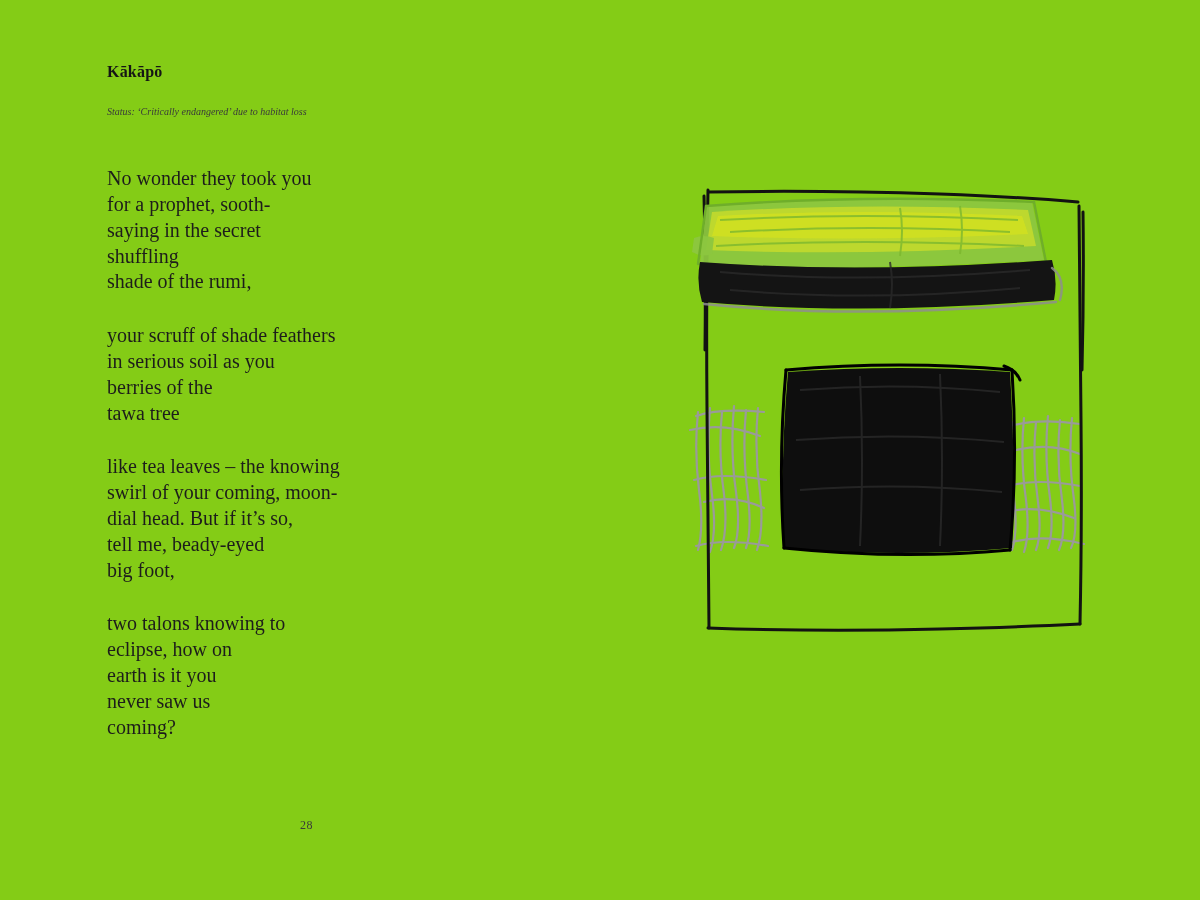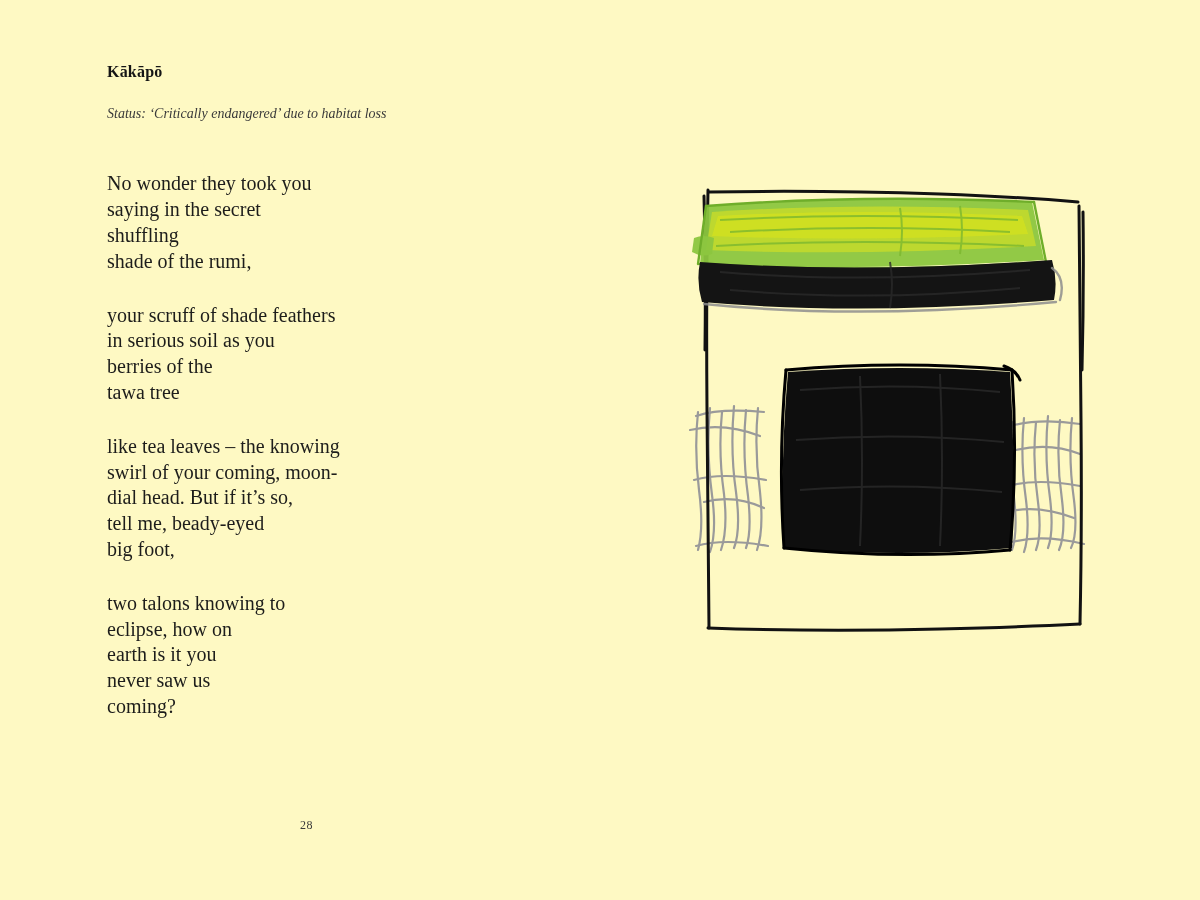--- a/index.html
+++ b/index.html
@@ -12,21 +12,21 @@
     height: 900px;
     position: relative;
     overflow: hidden;
     font-family: "Liberation Serif", serif;
     color: #1b1b1b;
   }
 
   .page {
     position: absolute;
     inset: 0;
-    background: #fef9c3;
+    background: #84cc16;
   }
 
   
   .text-column {
     position: absolute;
     left: 107px;
     top: 62px;
     width: 420px;
   }
 
@@ -36,21 +36,21 @@
     font-weight: 700;
     letter-spacing: 0.2px;
     color: #151515;
     margin: 0 0 24px 0;
     line-height: 1.2;
   }
 
   .poem-status {
     font-family: "Liberation Serif", serif;
     font-style: italic;
-    font-size: 14px;
+    font-size: 10px;
     color: #3a3a3a;
     margin: 0 0 48px 0;
     line-height: 1.3;
   }
 
   .stanza {
     margin: 0 0 28px 0;
   }
 
   .poem-line {
@@ -89,20 +89,21 @@
 <div class="page">
 
   <div class="text-column">
 
     <h1 class="poem-title">Kākāpō</h1>
 
     <p class="poem-status">Status: ‘Critically endangered’ due to habitat loss</p>
 
     <div class="stanza">
       <div class="poem-line">No wonder they took you</div>
+      <div class="poem-line">for a prophet, sooth-</div>
       <div class="poem-line">saying in the secret</div>
       <div class="poem-line">shuffling</div>
       <div class="poem-line">shade of the rumi,</div>
     </div>
 
     <div class="stanza">
       <div class="poem-line">your scruff of shade feathers</div>
       <div class="poem-line">in serious soil as you</div>
       <div class="poem-line">berries of the</div>
       <div class="poem-line">tawa tree</div>

